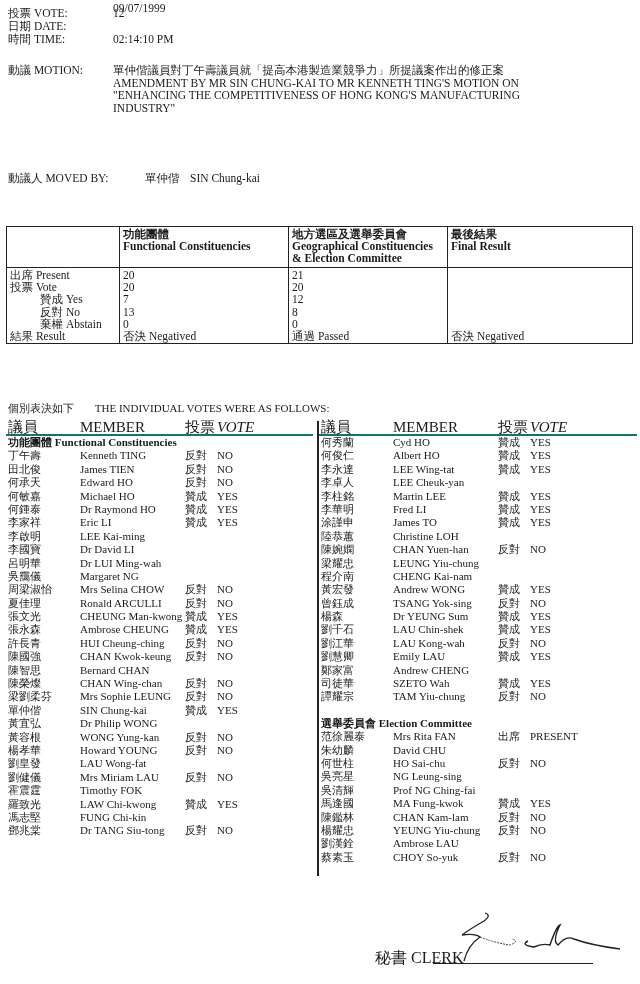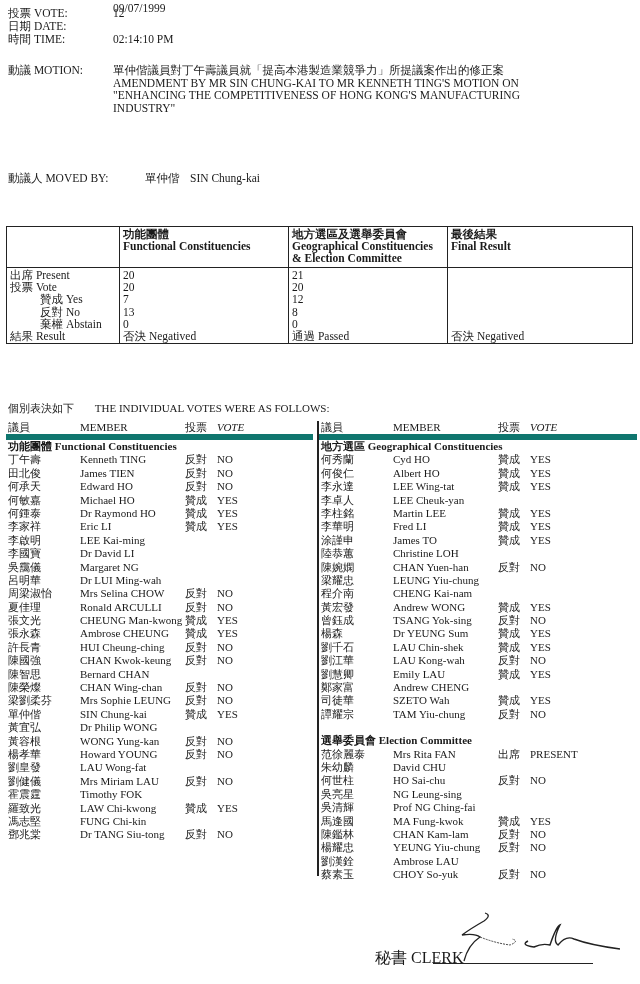--- a/index.html
+++ b/index.html
@@ -23,21 +23,21 @@
   .summary .c2 { width: 152px; margin-top: 28px; }
   .ind { padding-left: 30px; display: block; }
 
   .sec-title { left: 8px; top: 402px; font-size: 11px; }
   .sec-title span { margin-right: 18px; }
 
   
   .col { position: absolute; top: 421px; }
   .col.left { left: 6px; width: 307px; }
   .col.right { left: 317px; width: 318px; border-left: 2px solid #222; height: 455px; }
-  .colhead { display: flex; height: 13px; border-bottom: 6px solid #0f766e; font-size: 11px; }
+  .colhead { display: flex; height: 13px; border-bottom: 2px solid #0f766e; font-size: 15px; }
   .row { display: flex; height: 13.4px; font-size: 11px; white-space: nowrap; }
   .row .cn { width: 72px; padding-left: 2px; }
   .row .en { width: 105px; }
   .row .vz { width: 32px; }
   .row .ve { width: 60px; }
   .colhead .cn { width: 72px; padding-left: 2px; }
   .colhead .en { width: 105px; }
   .colhead .vz { width: 32px; }
   .colhead .ve { width: 60px; font-style: italic; }
   .group { font-weight: bold; height: 13.4px; font-size: 11px; padding-left: 2px; }
@@ -175,28 +175,28 @@
         <span class="vz"></span>
         <span class="ve"></span>
       </div>
       <div class="row">
         <span class="cn">李國寶</span>
         <span class="en">Dr David LI</span>
         <span class="vz"></span>
         <span class="ve"></span>
       </div>
       <div class="row">
+        <span class="cn">呂明華</span>
+        <span class="en">Dr LUI Ming-wah</span>
+        <span class="vz"></span>
+        <span class="ve"></span>
+      </div>
+      <div class="row">
         <span class="cn">吳靄儀</span>
         <span class="en">Margaret NG</span>
-        <span class="vz"></span>
-        <span class="ve"></span>
-      </div>
-      <div class="row">
-        <span class="cn">呂明華</span>
-        <span class="en">Dr LUI Ming-wah</span>
         <span class="vz"></span>
         <span class="ve"></span>
       </div>
       <div class="row">
         <span class="cn">周梁淑怡</span>
         <span class="en">Mrs Selina CHOW</span>
         <span class="vz">反對</span>
         <span class="ve">NO</span>
       </div>
       <div class="row">
@@ -310,21 +310,20 @@
     </div>
 </div>
 
 <div class="col right">
   <div class="colhead">
     <span class="cn">議員</span>
     <span class="en">MEMBER</span>
     <span class="vz">投票</span>
     <span class="ve">VOTE</span>
   </div>
-  <div class="group">地方選區 Geographical Constituencies</div>
   <div id="list-geographical">
       <div class="row">
         <span class="cn">何秀蘭</span>
         <span class="en">Cyd HO</span>
         <span class="vz">贊成</span>
         <span class="ve">YES</span>
       </div>
       <div class="row">
         <span class="cn">何俊仁</span>
         <span class="en">Albert HO</span>

